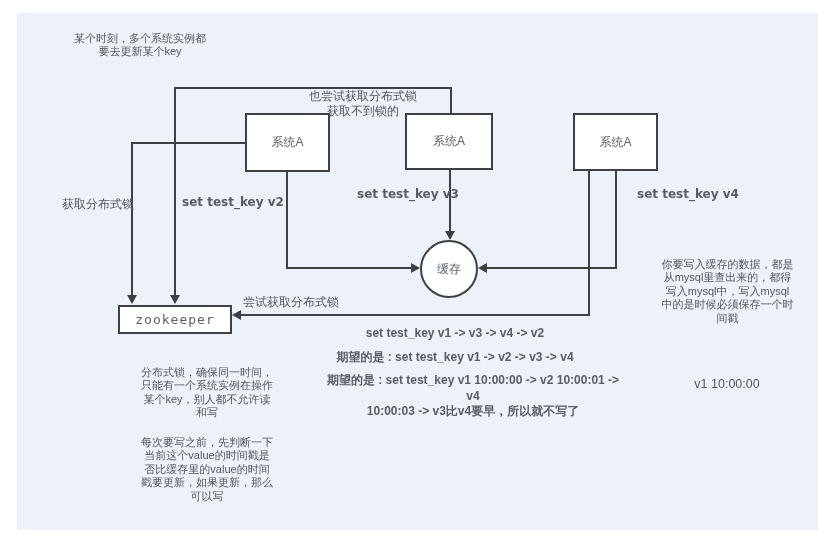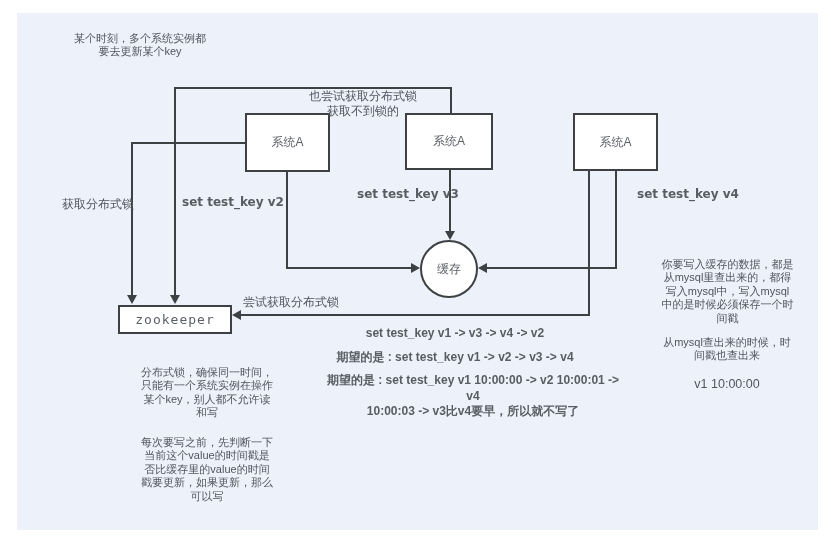--- a/index.html
+++ b/index.html
@@ -96,18 +96,16 @@
 当前这个value的时间戳是
 否比缓存里的value的时间
 戳要更新，如果更新，那么
 可以写</div>
 
   <div class="note" style="left:630px;top:258px;width:195px;">你要写入缓存的数据，都是
 从mysql里查出来的，都得
 写入mysql中，写入mysql
 中的是时候必须保存一个时
 间戳</div>
-  <div class="note" style="left:637px;top:336px;width:180px;">从mysql查出来的时候，时
-间戳也查出来</div>
   <div class="tslist" style="left:637px;top:376px;width:180px;">
     <div>v1 10:00:00</div>
   </div>
 </div>
 
 </body></html>

